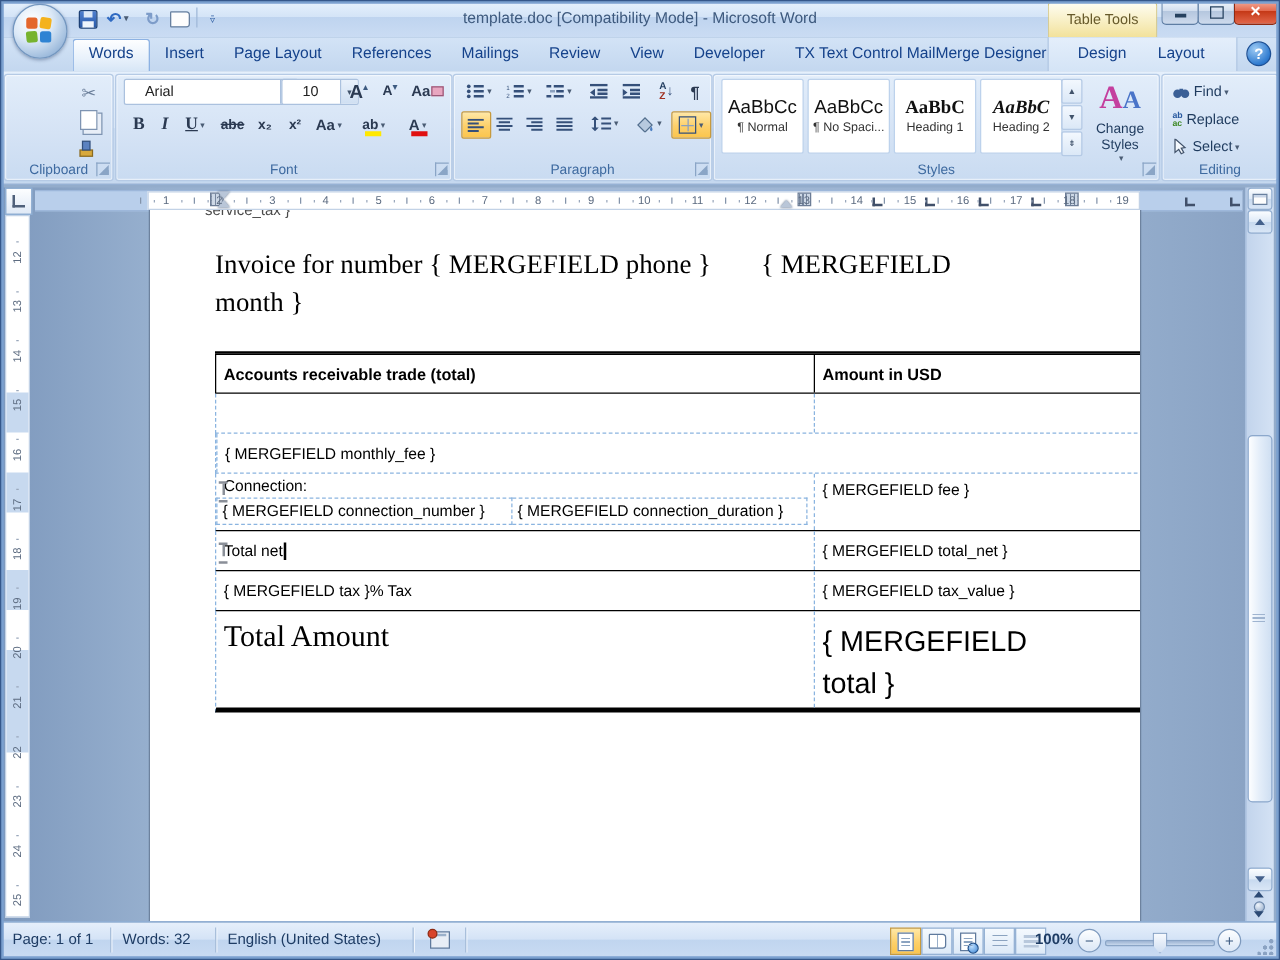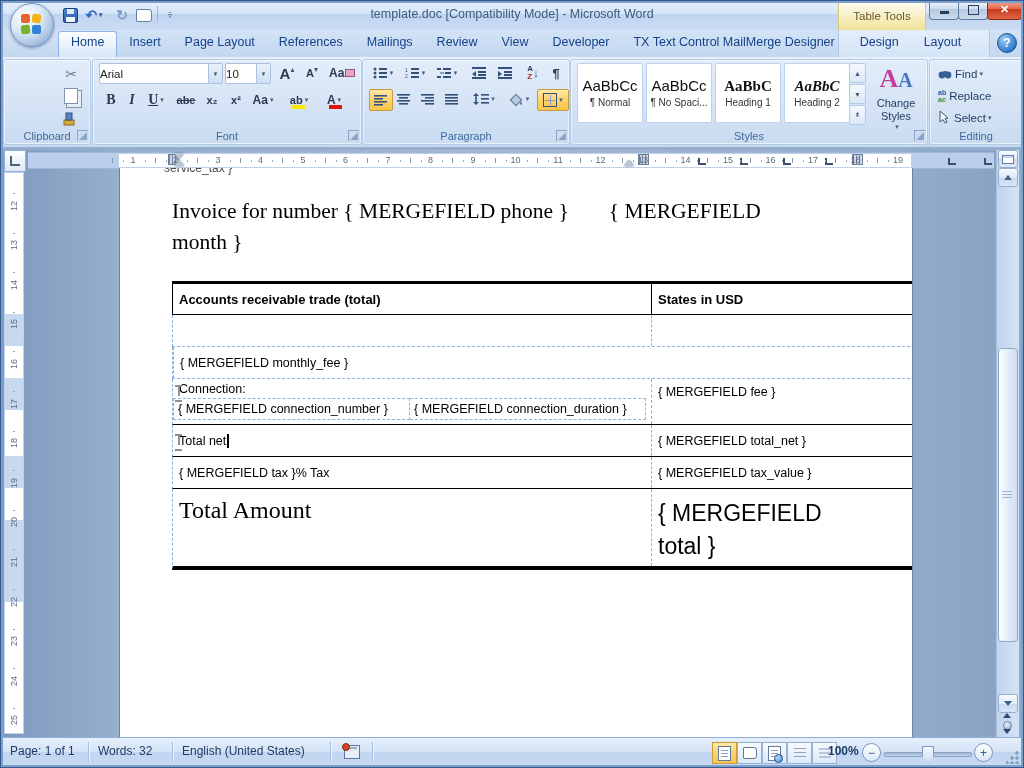--- a/index.html
+++ b/index.html
@@ -68,21 +68,21 @@
   .group-label{position:absolute;left:0;bottom:2px;width:100%;text-align:center;
     font-size:11px;color:#3e6aa0;}
   .launcher{position:absolute;right:2px;bottom:3px;width:10px;height:10px;
     border-left:1px solid #8aa5c6;border-top:1px solid #8aa5c6;}
   .launcher::after{content:"";position:absolute;right:1px;bottom:1px;width:0;height:0;
     border-left:4px solid transparent;border-top:4px solid transparent;border-right:4px solid #8aa5c6;border-bottom:4px solid #8aa5c6;}
   .rbtn{display:flex;align-items:center;justify-content:center;border-radius:2px;color:#33425a;}
   .rbtn.toggled{background:linear-gradient(#ffe8a6,#fdd06a 55%,#fbc54d);border:1px solid #c79a3e;}
   .dd{font-size:7px;color:#4a5c74;margin-left:2px;}
   .combo{background:#fff;border:1px solid #abc1de;height:19px;display:flex;align-items:center;
-    font-size:11.5px;color:#222;padding-left:0;border-radius:2px;text-align:center;}
+    font-size:11.5px;color:#222;padding-left:16px;border-radius:2px;text-align:center;}
   .combo .dd-box{margin-left:auto;width:13px;height:100%;background:linear-gradient(#e9f1fb,#cfdff2);
     border-left:1px solid #abc1de;display:flex;align-items:center;justify-content:center;font-size:7px;color:#41536b;}
   .glyphbtn{font-size:12px;font-weight:bold;color:#2b3a52;display:inline-flex;align-items:center;justify-content:center;height:20px;}
   .underbar{position:absolute;left:2px;bottom:1px;width:13px;height:4px;}
   
   #paste-btn{display:flex;flex-direction:column;align-items:center;width:46px;height:70px;padding-top:4px;}
   .clipboard-icon{width:24px;height:30px;background:#c89858;border:1px solid #8a6a30;border-radius:2px;position:relative;}
   .clipboard-icon::before{content:"";position:absolute;left:3px;top:4px;width:16px;height:22px;background:#fdfdfd;border:1px solid #b0b0b0;}
   .clipboard-icon::after{content:"";position:absolute;left:7px;top:-3px;width:8px;height:5px;background:#9aa4b2;border-radius:2px;}
   
@@ -227,21 +227,21 @@
 <div class="abs winbtn" style="left:958px;width:28px">
     <span style="width:9px;height:8px;border:1.5px solid #26415f"></span>
   </div>
 <div class="abs winbtn" id="btn-close" style="left:987px;width:33px">
     <span style="font-weight:bold">✕</span>
   </div>
 
 <div id="tabrow" class="abs"></div>
 <div id="ctx-panel" class="abs"></div>
 <div id="tab-bar" class="abs">
-    <div class="tab active">Home</div>
+    <div class="tab active">Words</div>
     <div class="tab">Insert</div>
     <div class="tab">Page Layout</div>
     <div class="tab">References</div>
     <div class="tab">Mailings</div>
     <div class="tab">Review</div>
     <div class="tab">View</div>
     <div class="tab">Developer</div>
     <div class="tab">TX Text Control MailMerge Designer</div>
     <div class="tab contextual">Design</div>
     <div class="tab contextual">Layout</div>
@@ -651,21 +651,21 @@
     <span>Invoice for number { MERGEFIELD phone }</span><span class="gap"></span><span>{ MERGEFIELD</span><br>
     <span>month }</span>
   </div>
 
   <div id="doc-table">
     <div class="t-row solid-bottom" id="row-header">
       <div class="c1">
           <span>Accounts receivable trade (total)</span>
         </div>
       <div class="c2">
-          <span>States in USD</span>
+          <span>Amount in USD</span>
         </div>
     </div>
     <div class="t-row" id="row-empty">
       <div class="c1"></div>
       <div class="c2"></div>
     </div>
     <div class="t-row" id="row-monthly">
       <div class="c2 reg12">
           <span>{ MERGEFIELD monthly_fee }</span>
         </div>

